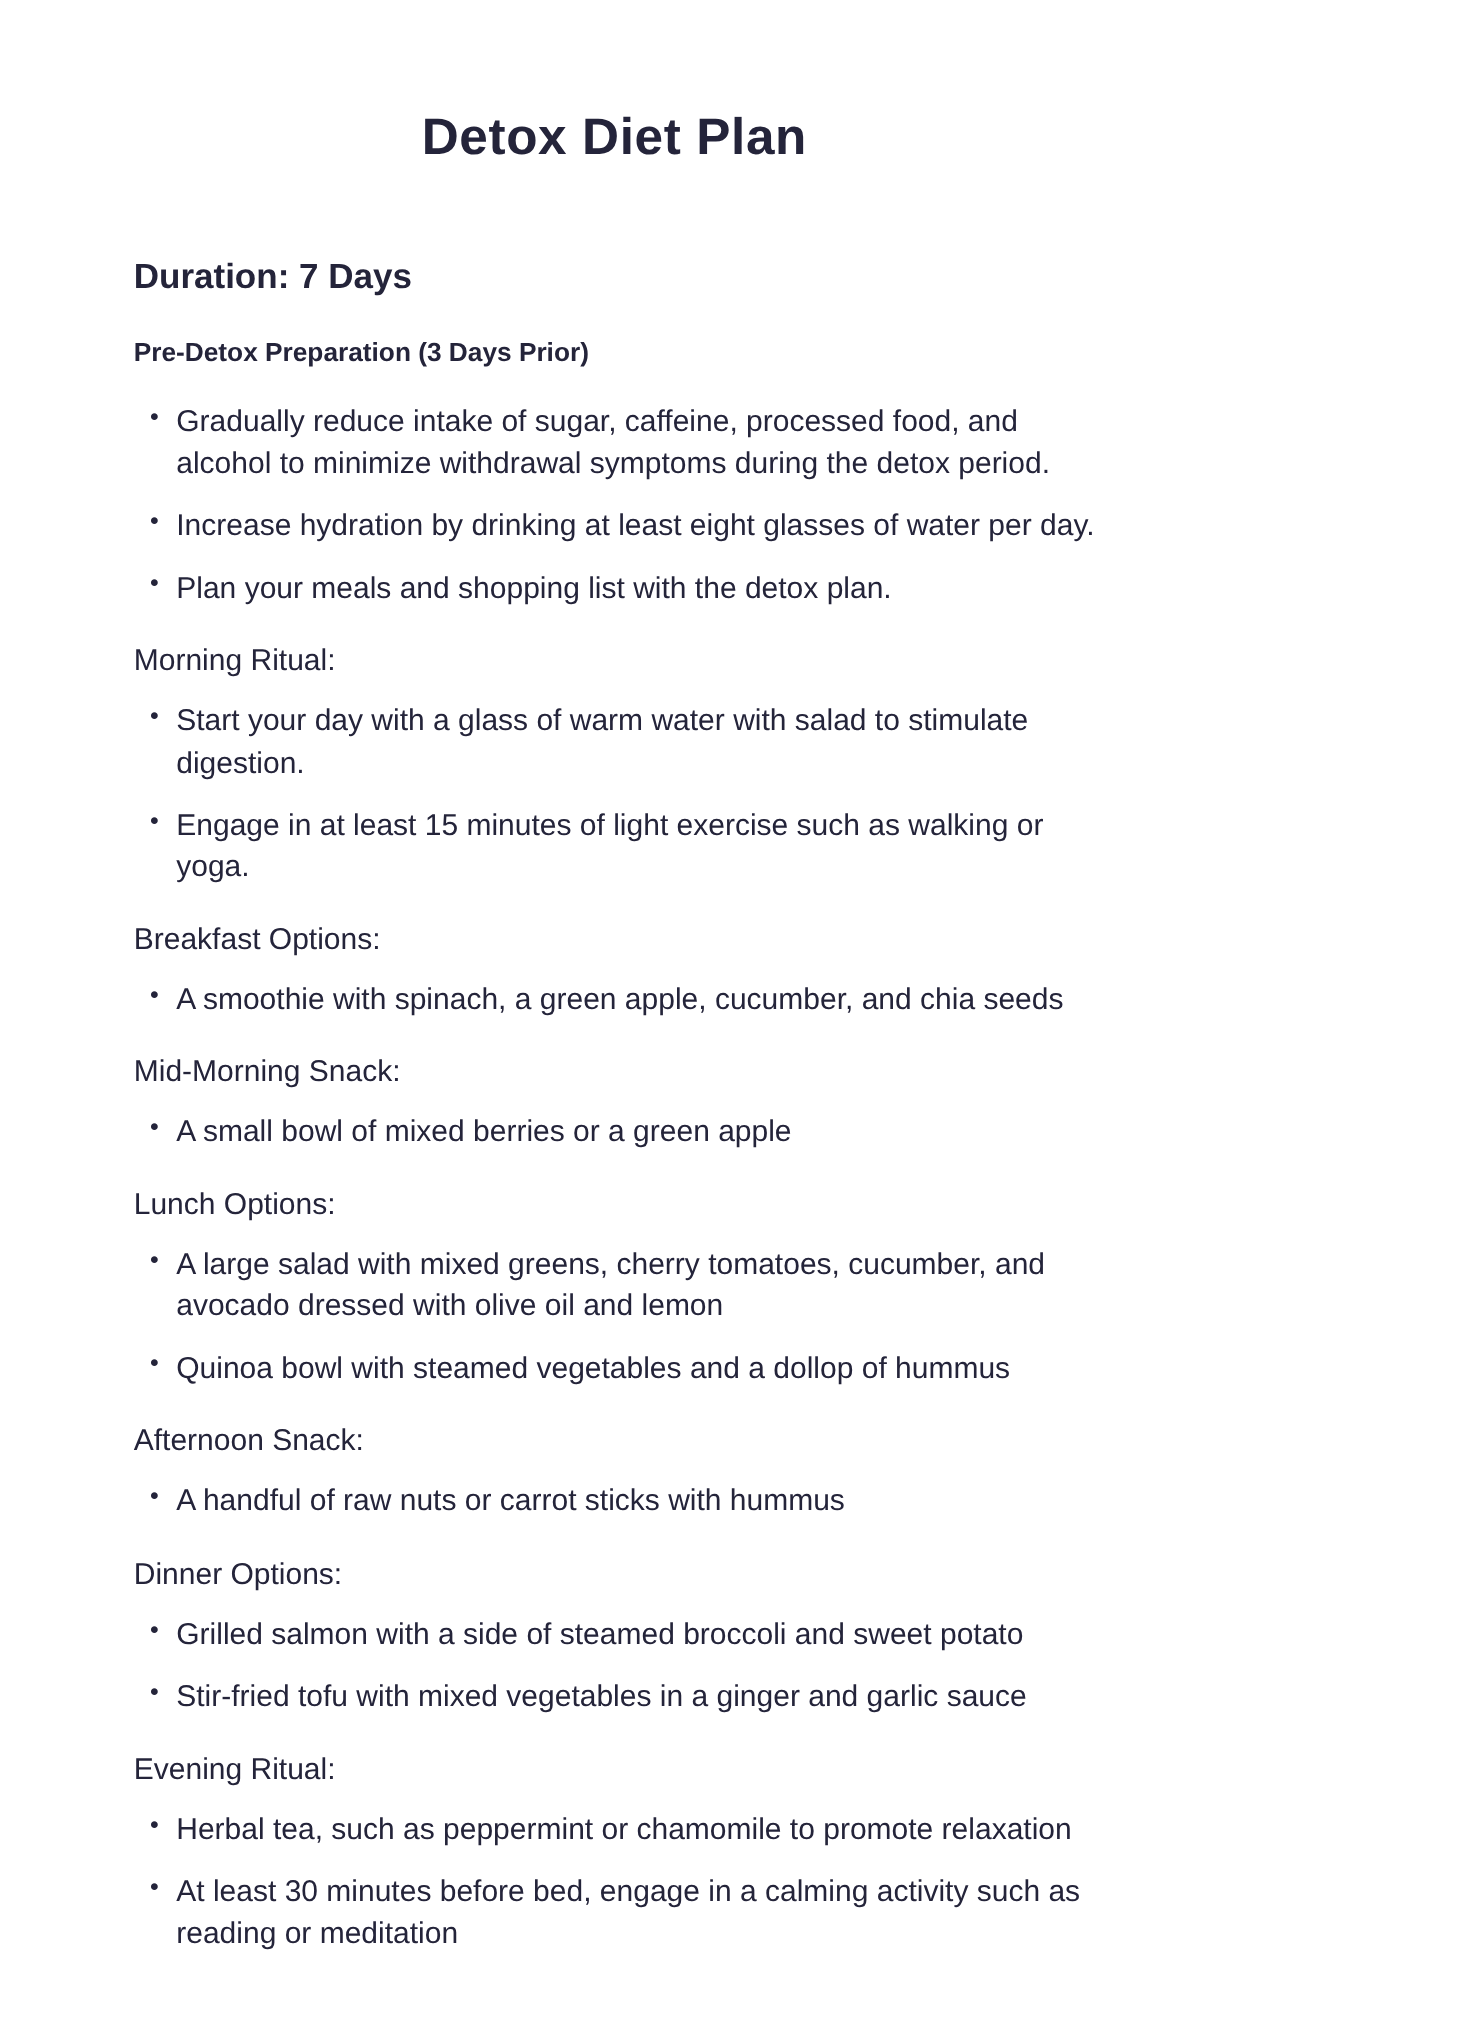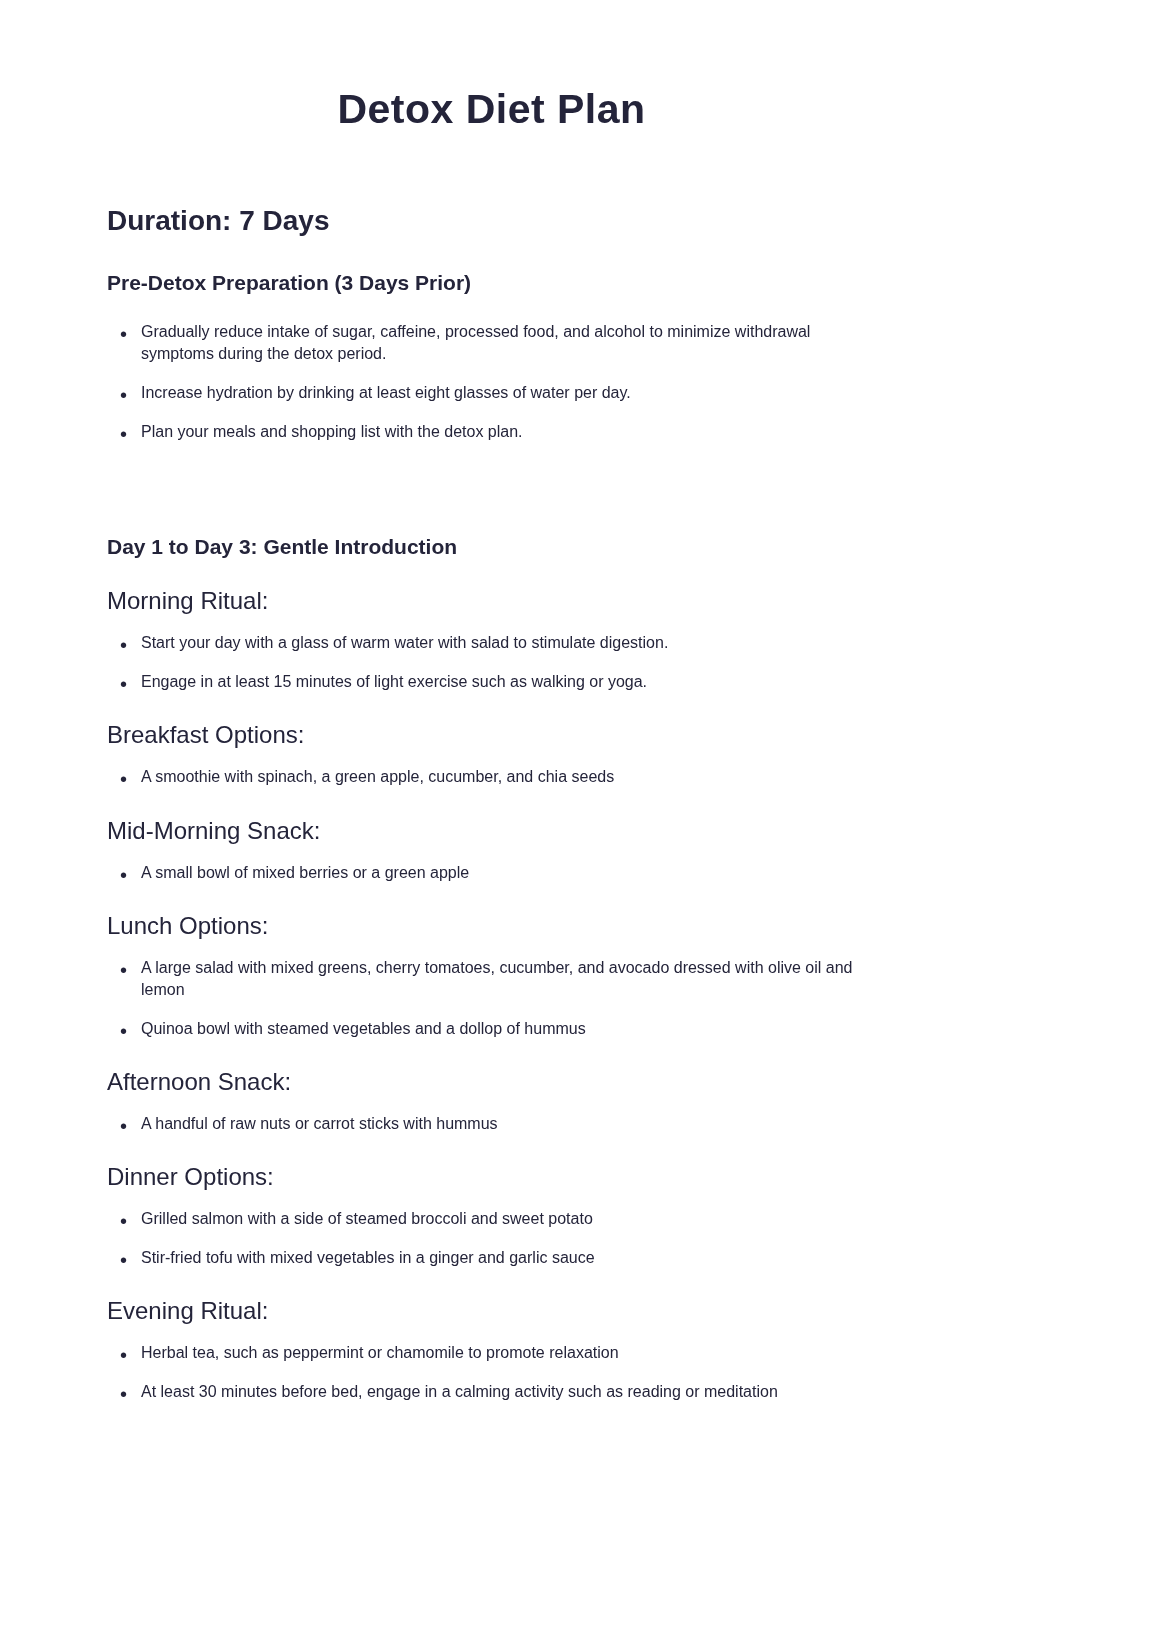--- a/index.html
+++ b/index.html
@@ -42,21 +42,21 @@
   }
   ul.bullets {
     list-style: none;
     margin: 0 0 14px 0;
     padding: 0;
   }
   ul.bullets li {
     position: relative;
     padding-left: 34px;
     margin: 17px 0;
-    font-size: 16px;
+    font-size: 24px;
     line-height: 1.38;
     max-width: 920px;
   }
   ul.bullets li::before {
     content: "\2022";
     position: absolute;
     left: 13px;
     top: 0;
     font-size: 20px;
     color: #24243a;
@@ -72,21 +72,20 @@
   <p class="duration">Duration: 7 Days</p>
 
   <h2 class="section-heading">Pre-Detox Preparation (3 Days Prior)</h2>
 
   <ul class="bullets">
     <li>Gradually reduce intake of sugar, caffeine, processed food, and alcohol to minimize withdrawal symptoms during the detox period.</li>
     <li>Increase hydration by drinking at least eight glasses of water per day.</li>
     <li>Plan your meals and shopping list with the detox plan.</li>
   </ul>
 
-  <h2 class="section-heading second">Day 1 to Day 3: Gentle Introduction</h2>
 
   <p class="subsection-label">Morning Ritual:</p>
   <ul class="bullets">
     <li>Start your day with a glass of warm water with salad to stimulate digestion.</li>
     <li>Engage in at least 15 minutes of light exercise such as walking or yoga.</li>
   </ul>
 
   <p class="subsection-label">Breakfast Options:</p>
   <ul class="bullets">
     <li>A smoothie with spinach, a green apple, cucumber, and chia seeds</li>

